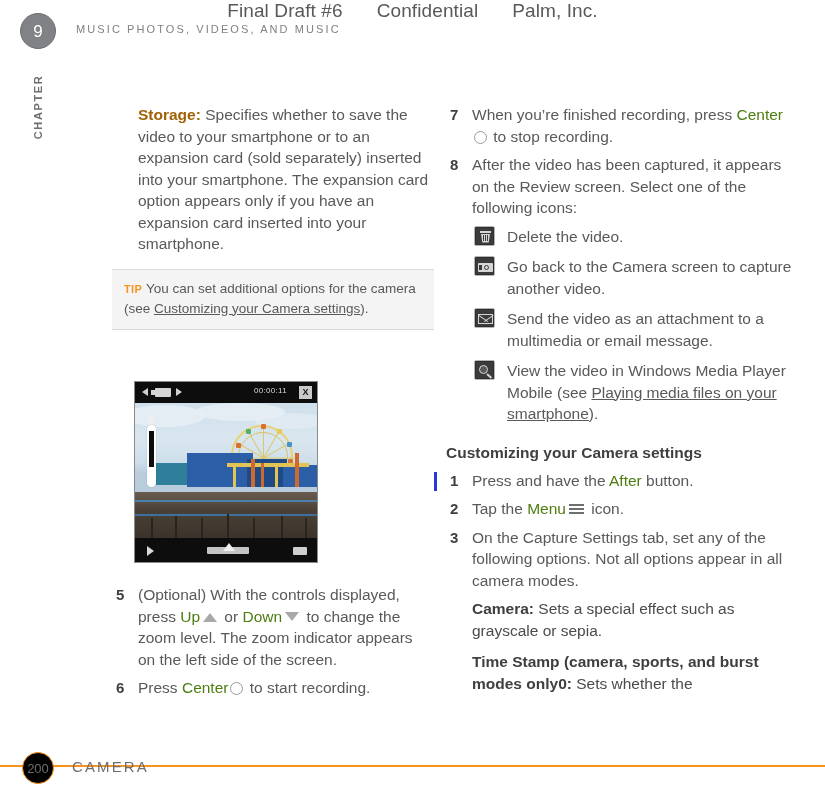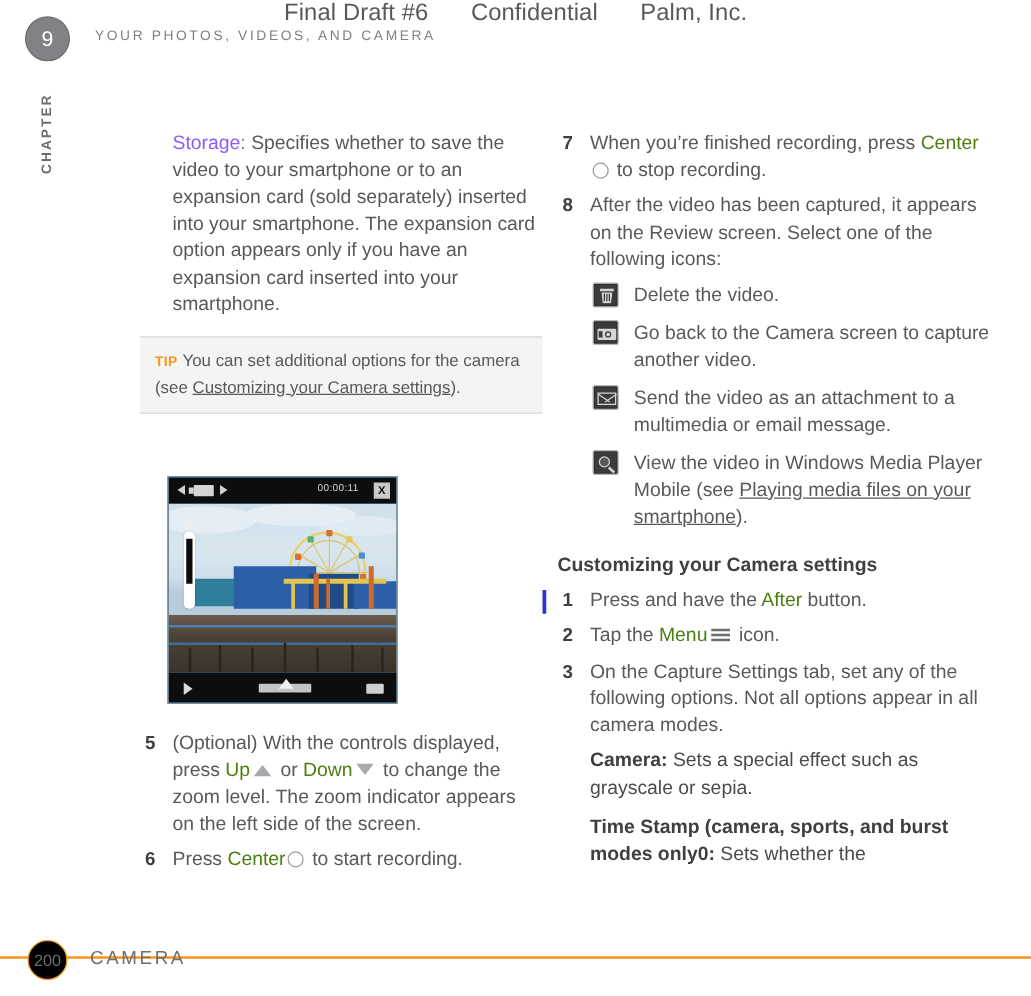--- a/index.html
+++ b/index.html
@@ -45,21 +45,21 @@
     transform: rotate(-90deg);
     font-size: 11px; font-weight: bold; letter-spacing: 1.6px;
     color: #6d6e71; white-space: nowrap;
   }
 
   
   .col-left  { position: absolute; left: 112px; top: 104px; width: 322px; }
   .col-right { position: absolute; left: 446px; top: 104px; width: 352px; }
 
   .body-text { font-size: 15.5px; line-height: 21.5px; color: #58595b; }
-  .body-text b, .lead { font-weight: normal; color: #8b5cf6; }
+  .body-text b, .lead { font-weight: bold; color: #a16207; }
 
   .para { margin: 0 0 12px 0; padding-left: 26px; }
 
   
   .step {
     position: relative; padding-left: 26px;
     font-size: 15.5px; line-height: 21.5px; color: #58595b;
     margin-bottom: 7px;
   }
   .step > .num {
@@ -109,21 +109,21 @@
   .tip-label {
     font-weight: bold; font-size: 11px; letter-spacing: 0.3px;
     color: #f7941e; margin-right: 4px;
   }
   .u { text-decoration: underline; }
 
   
   .shot {
     position: absolute; left: 134px; top: 381px;
     width: 184px; height: 182px;
-    background: #0369a1; border: 1px solid #8a8a8a;
+    background: #404040; border: 1px solid #8a8a8a;
     overflow: hidden;
   }
   .shot-topbar {
     position: absolute; left: 0; top: 0; width: 100%; height: 21px;
     background: #0d0d0d; color: #dcdcdc;
   }
   .shot-topbar .nav-l, .shot-topbar .nav-r {
     position: absolute; top: 6px; width: 0; height: 0;
     border-top: 4px solid transparent; border-bottom: 4px solid transparent;
   }
@@ -323,21 +323,21 @@
 <body>
 
 <div class="page">
 
   <div class="doc-header">
     <span>Final Draft #6</span>
     <span>Confidential</span>
     <span>Palm, Inc.</span>
   </div>
 
-  <div class="chapter-line">YOUR PHOTOS, VIDEOS, AND CAMERA</div>
+  <div class="chapter-line">MUSIC PHOTOS, VIDEOS, AND MUSIC</div>
 
   <div class="chapter-circle">
     <span>9</span>
   </div>
   <div class="chapter-word">
     <span>CHAPTER</span>
   </div>
 
   <div class="col-left">
 

